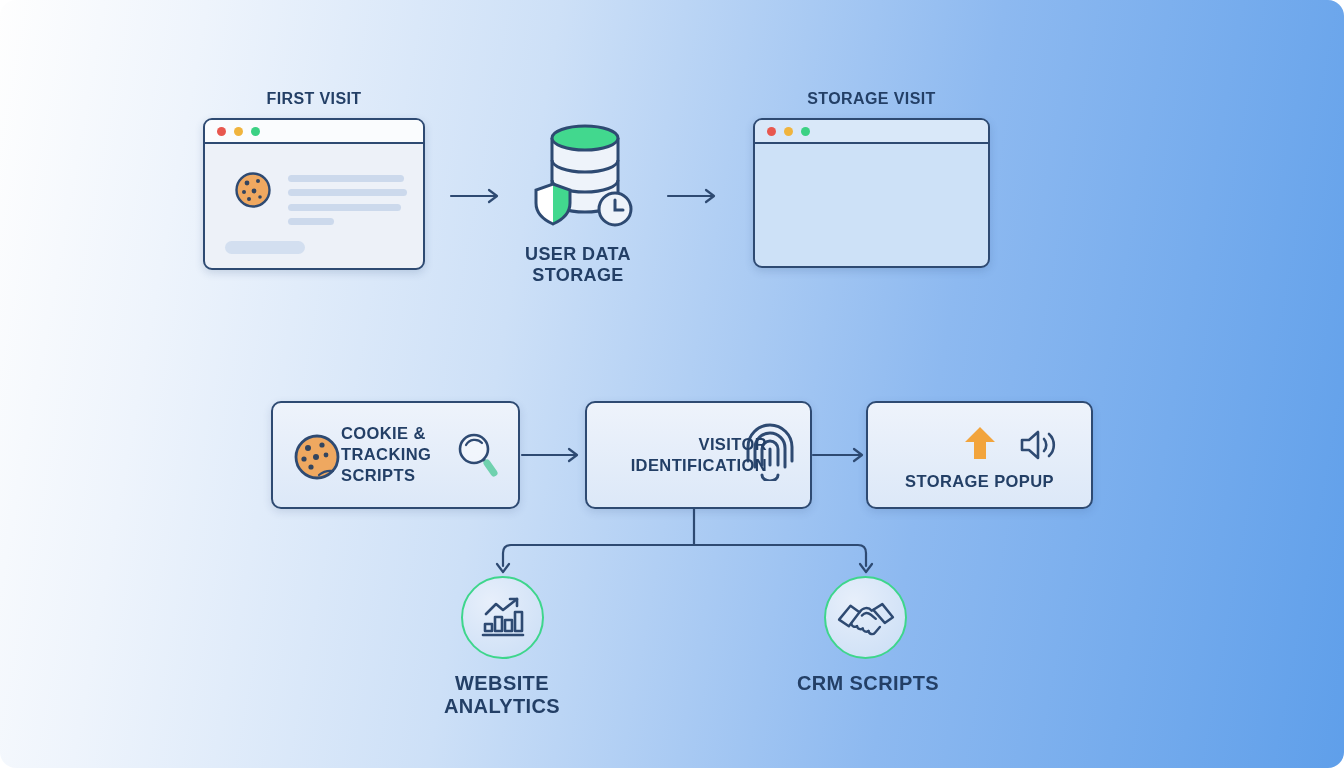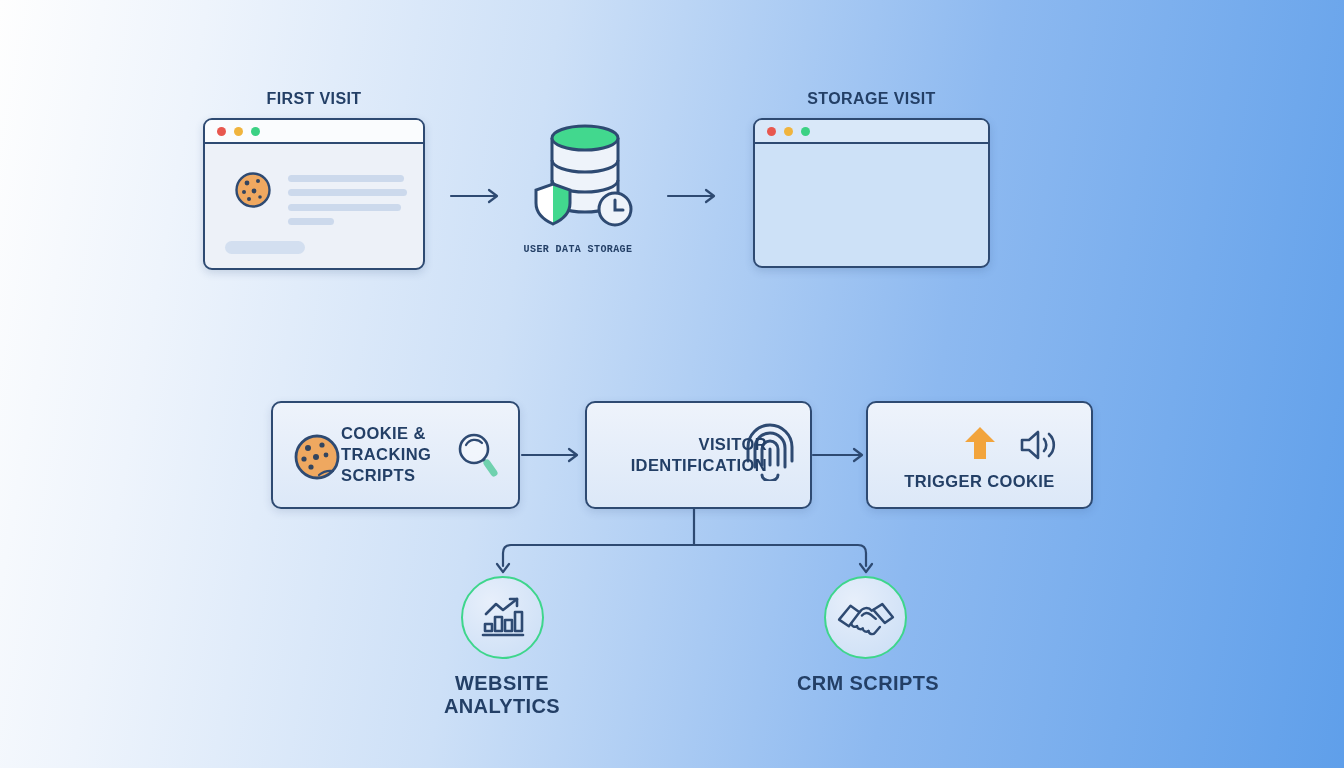--- a/index.html
+++ b/index.html
@@ -2,20 +2,21 @@
 <html><head>
 <meta charset="utf-8">
 <style>
   * { margin:0; padding:0; box-sizing:border-box; }
   html,body { width:1344px; height:768px; overflow:hidden; }
   body { font-family:"Liberation Sans", sans-serif; }
 
   .canvas {
     position:relative; width:1344px; height:768px;
     background:linear-gradient(100deg,#fefefe 0%,#eef4fc 14%,#cde0f7 38%,#8db9f0 68%,#5f9fea 100%);
+    border-radius:16px;
   }
 
   .navy-text { color:#233f66; font-weight:700; letter-spacing:.4px; }
 
   
   svg.connectors { position:absolute; left:0; top:0; z-index:1; }
 
   
   .section-title { position:absolute; text-align:center; font-size:16px; z-index:3; }
 
@@ -123,21 +124,21 @@
     <g>
       <path d="M28,62 l17,6 v13 c0,11 -8,17 -17,21 c-9,-4 -17,-10 -17,-21 v-13 z" fill="#ffffff" stroke="none"></path>
       <path d="M28,62 l17,6 v13 c0,11 -8,17 -17,21 z" fill="#42d88e" stroke="none"></path>
       <path d="M28,62 l17,6 v13 c0,11 -8,17 -17,21 c-9,-4 -17,-10 -17,-21 v-13 z" fill="none" stroke="#2e4a72" stroke-width="3"></path>
     </g>
     <g>
       <circle cx="90" cy="87" r="16" fill="#eef3fa" stroke="#2e4a72" stroke-width="3"></circle>
       <path d="M90,78 V88 H98" fill="none" stroke="#2e4a72" stroke-width="3" stroke-linecap="round"></path>
     </g>
   </svg>
-  <div class="section-title navy-text" style="left:478px; top:244px; width:200px; font-size:10px;font-family:Liberation Mono, monospace;">USER DATA STORAGE</div>
+  <div class="section-title navy-text" style="left:478px; top:244px; width:200px; font-size:18px;">USER DATA STORAGE</div>
 
   <div class="section-title navy-text" style="left:753px; top:90px; width:237px;">STORAGE VISIT</div>
 
   <div class="window blue" style="left:753px; top:118px; width:237px; height:150px;">
     <div class="titlebar">
       <span class="dot red"></span>
       <span class="dot yellow"></span>
       <span class="dot green"></span>
     </div>
   </div>
@@ -178,21 +179,21 @@
 
   <div class="flow-box" style="left:866px; top:401px; width:227px; height:108px;">
     <svg class="abs" style="left:97px; top:24px;" width="30" height="32" viewBox="0 0 30 32">
       <path d="M15,0 L30,15 H21 V32 H9 V15 H0 Z" fill="#f2a43c"></path>
     </svg>
     <svg class="abs" style="left:152px; top:26px;" width="40" height="32" viewBox="0 0 40 32">
       <path d="M2,11 h7 l9,-8 v26 l-9,-8 h-7 z" fill="none" stroke="#2e4a72" stroke-width="2.6" stroke-linejoin="round"></path>
       <path d="M24,10 a9,9 0 0 1 0,12" fill="none" stroke="#2e4a72" stroke-width="2.6" stroke-linecap="round"></path>
       <path d="M29,5 a15,15 0 0 1 0,22" fill="none" stroke="#2e4a72" stroke-width="2.6" stroke-linecap="round"></path>
     </svg>
-    <div class="flow-label navy-text" style="left:0; top:68px; width:100%; text-align:center;">TRIGGER COOKIE</div>
+    <div class="flow-label navy-text" style="left:0; top:68px; width:100%; text-align:center;">STORAGE POPUP</div>
   </div>
 
   <div class="node-circle" style="left:461px; top:576px;">
     <svg width="44" height="42" viewBox="0 0 44 42">
       <g fill="none" stroke="#2e4a72" stroke-width="2.6" stroke-linecap="round" stroke-linejoin="round">
         <path d="M2,38 H42"></path>
         <rect x="4" y="27" width="7" height="7"></rect>
         <rect x="14" y="20" width="7" height="14"></rect>
         <rect x="24" y="23" width="7" height="11"></rect>
         <rect x="34" y="15" width="7" height="19"></rect>

